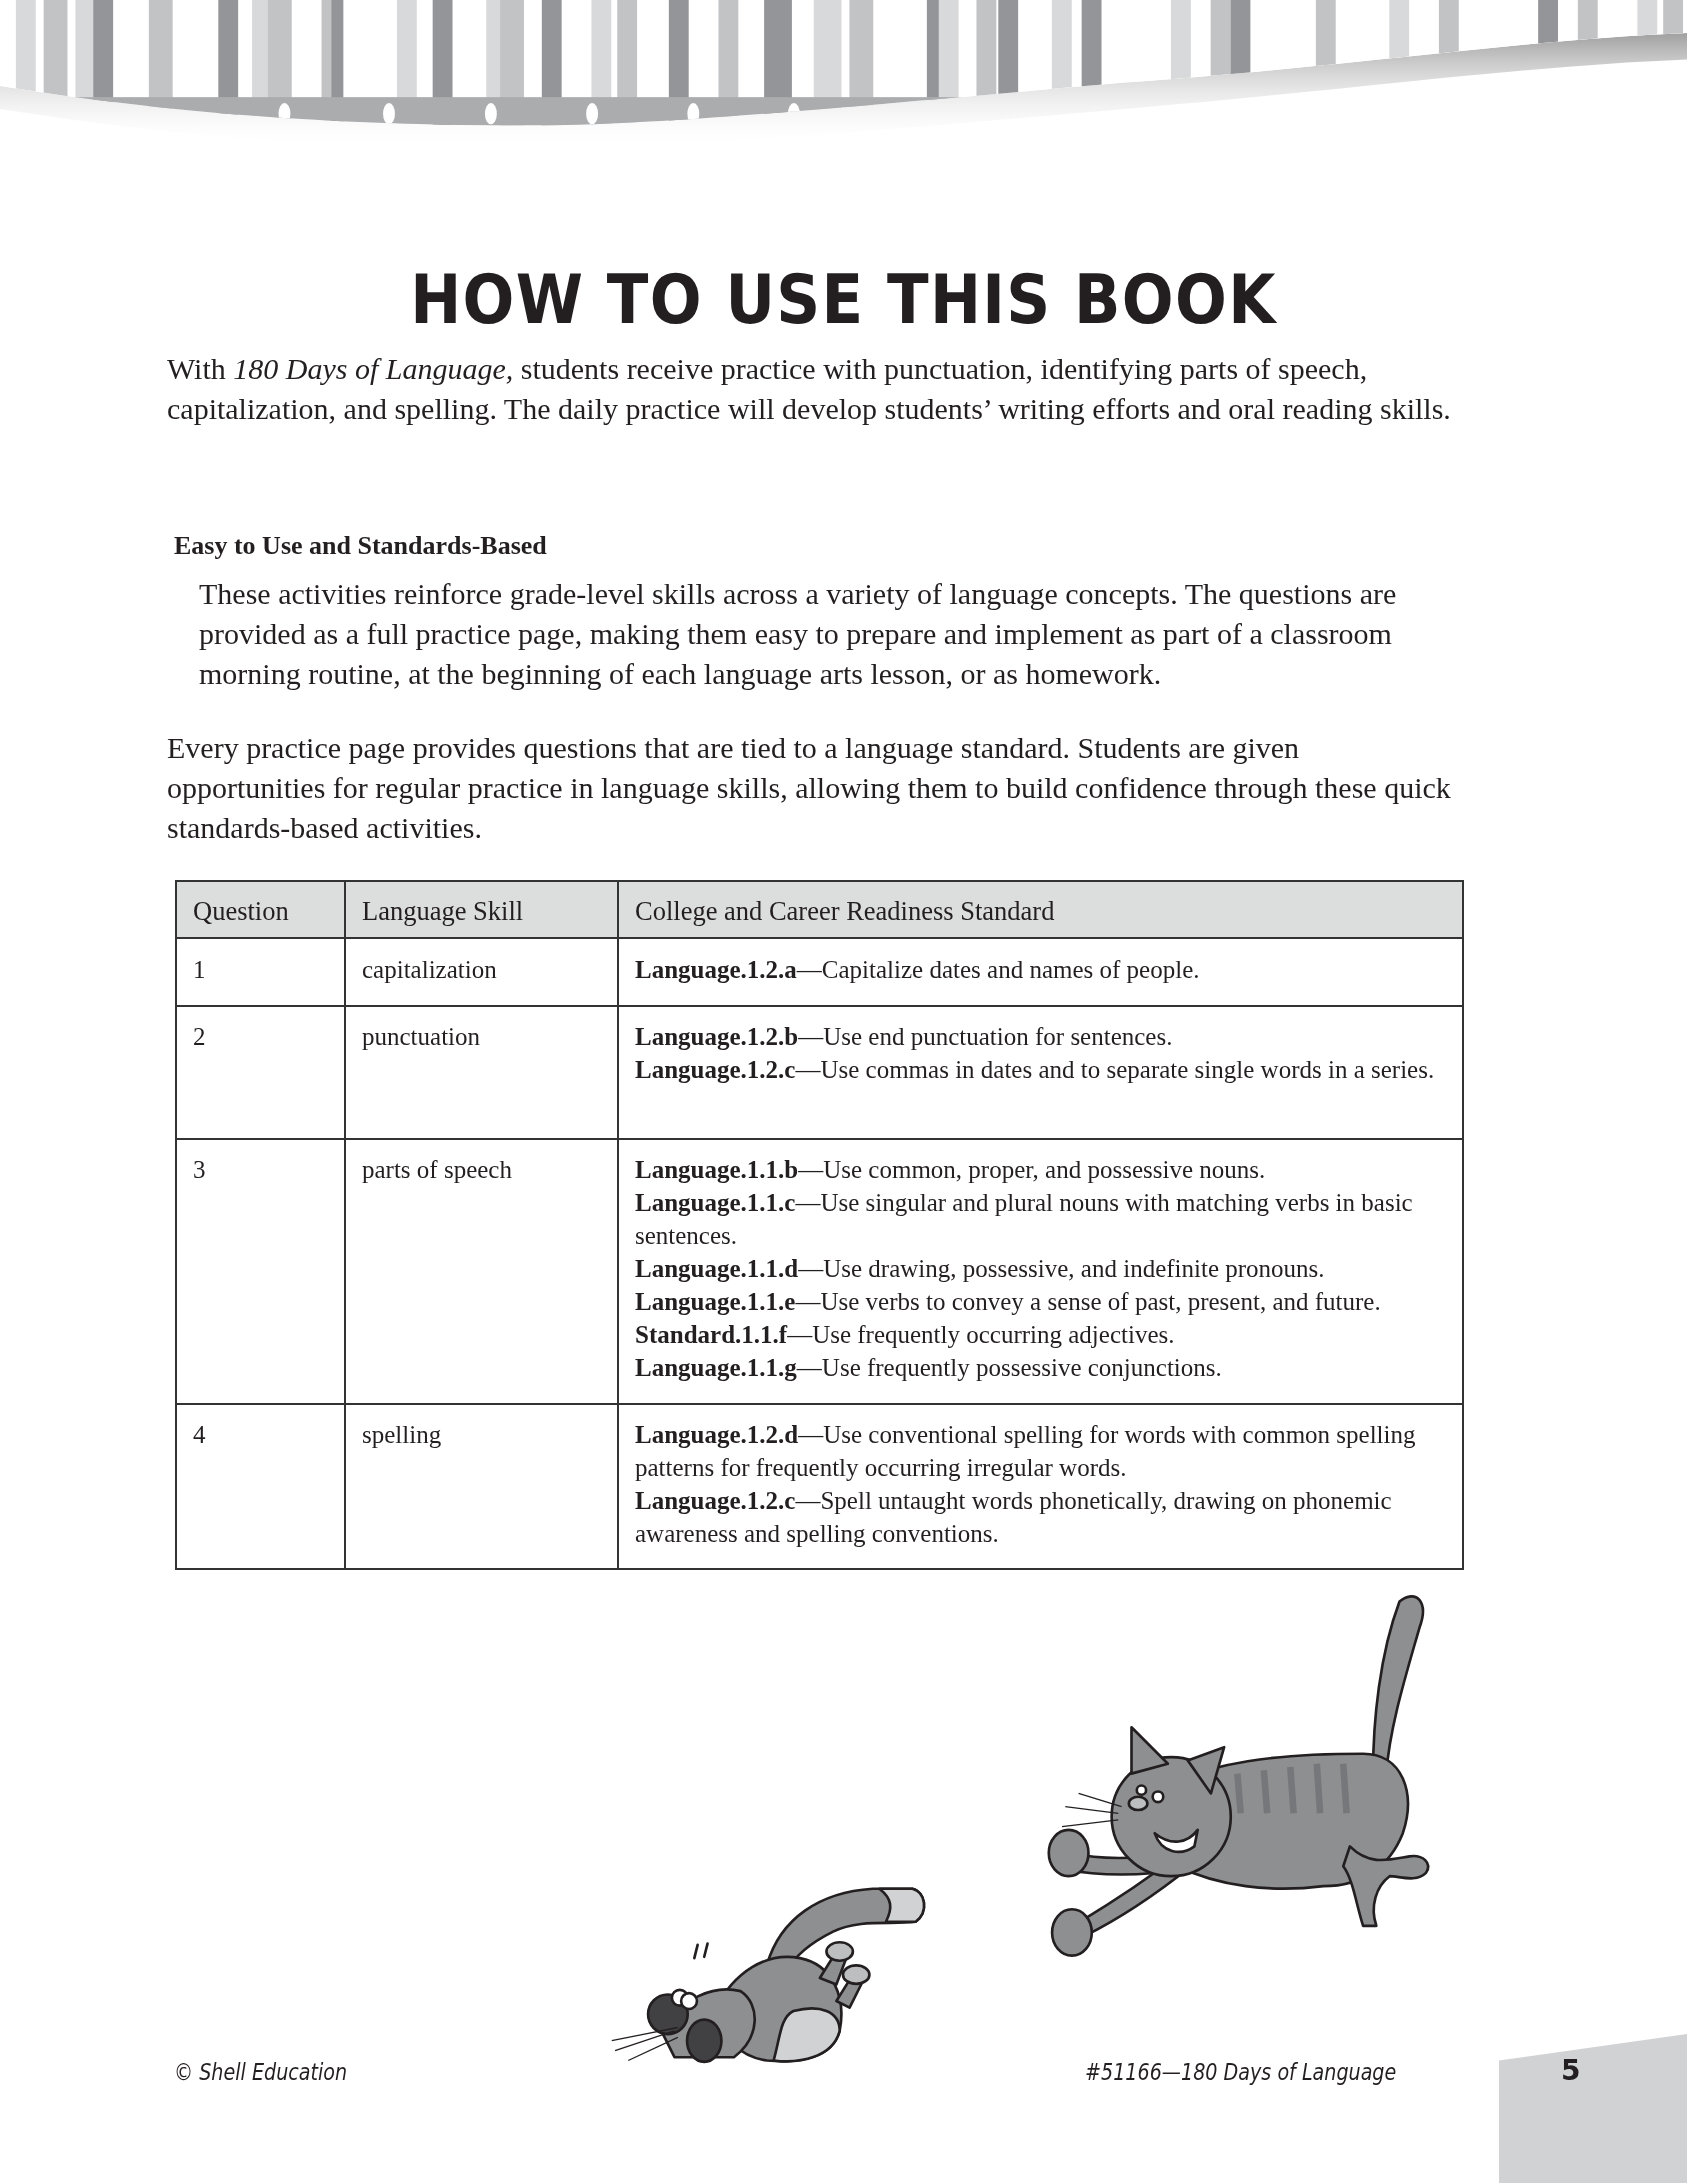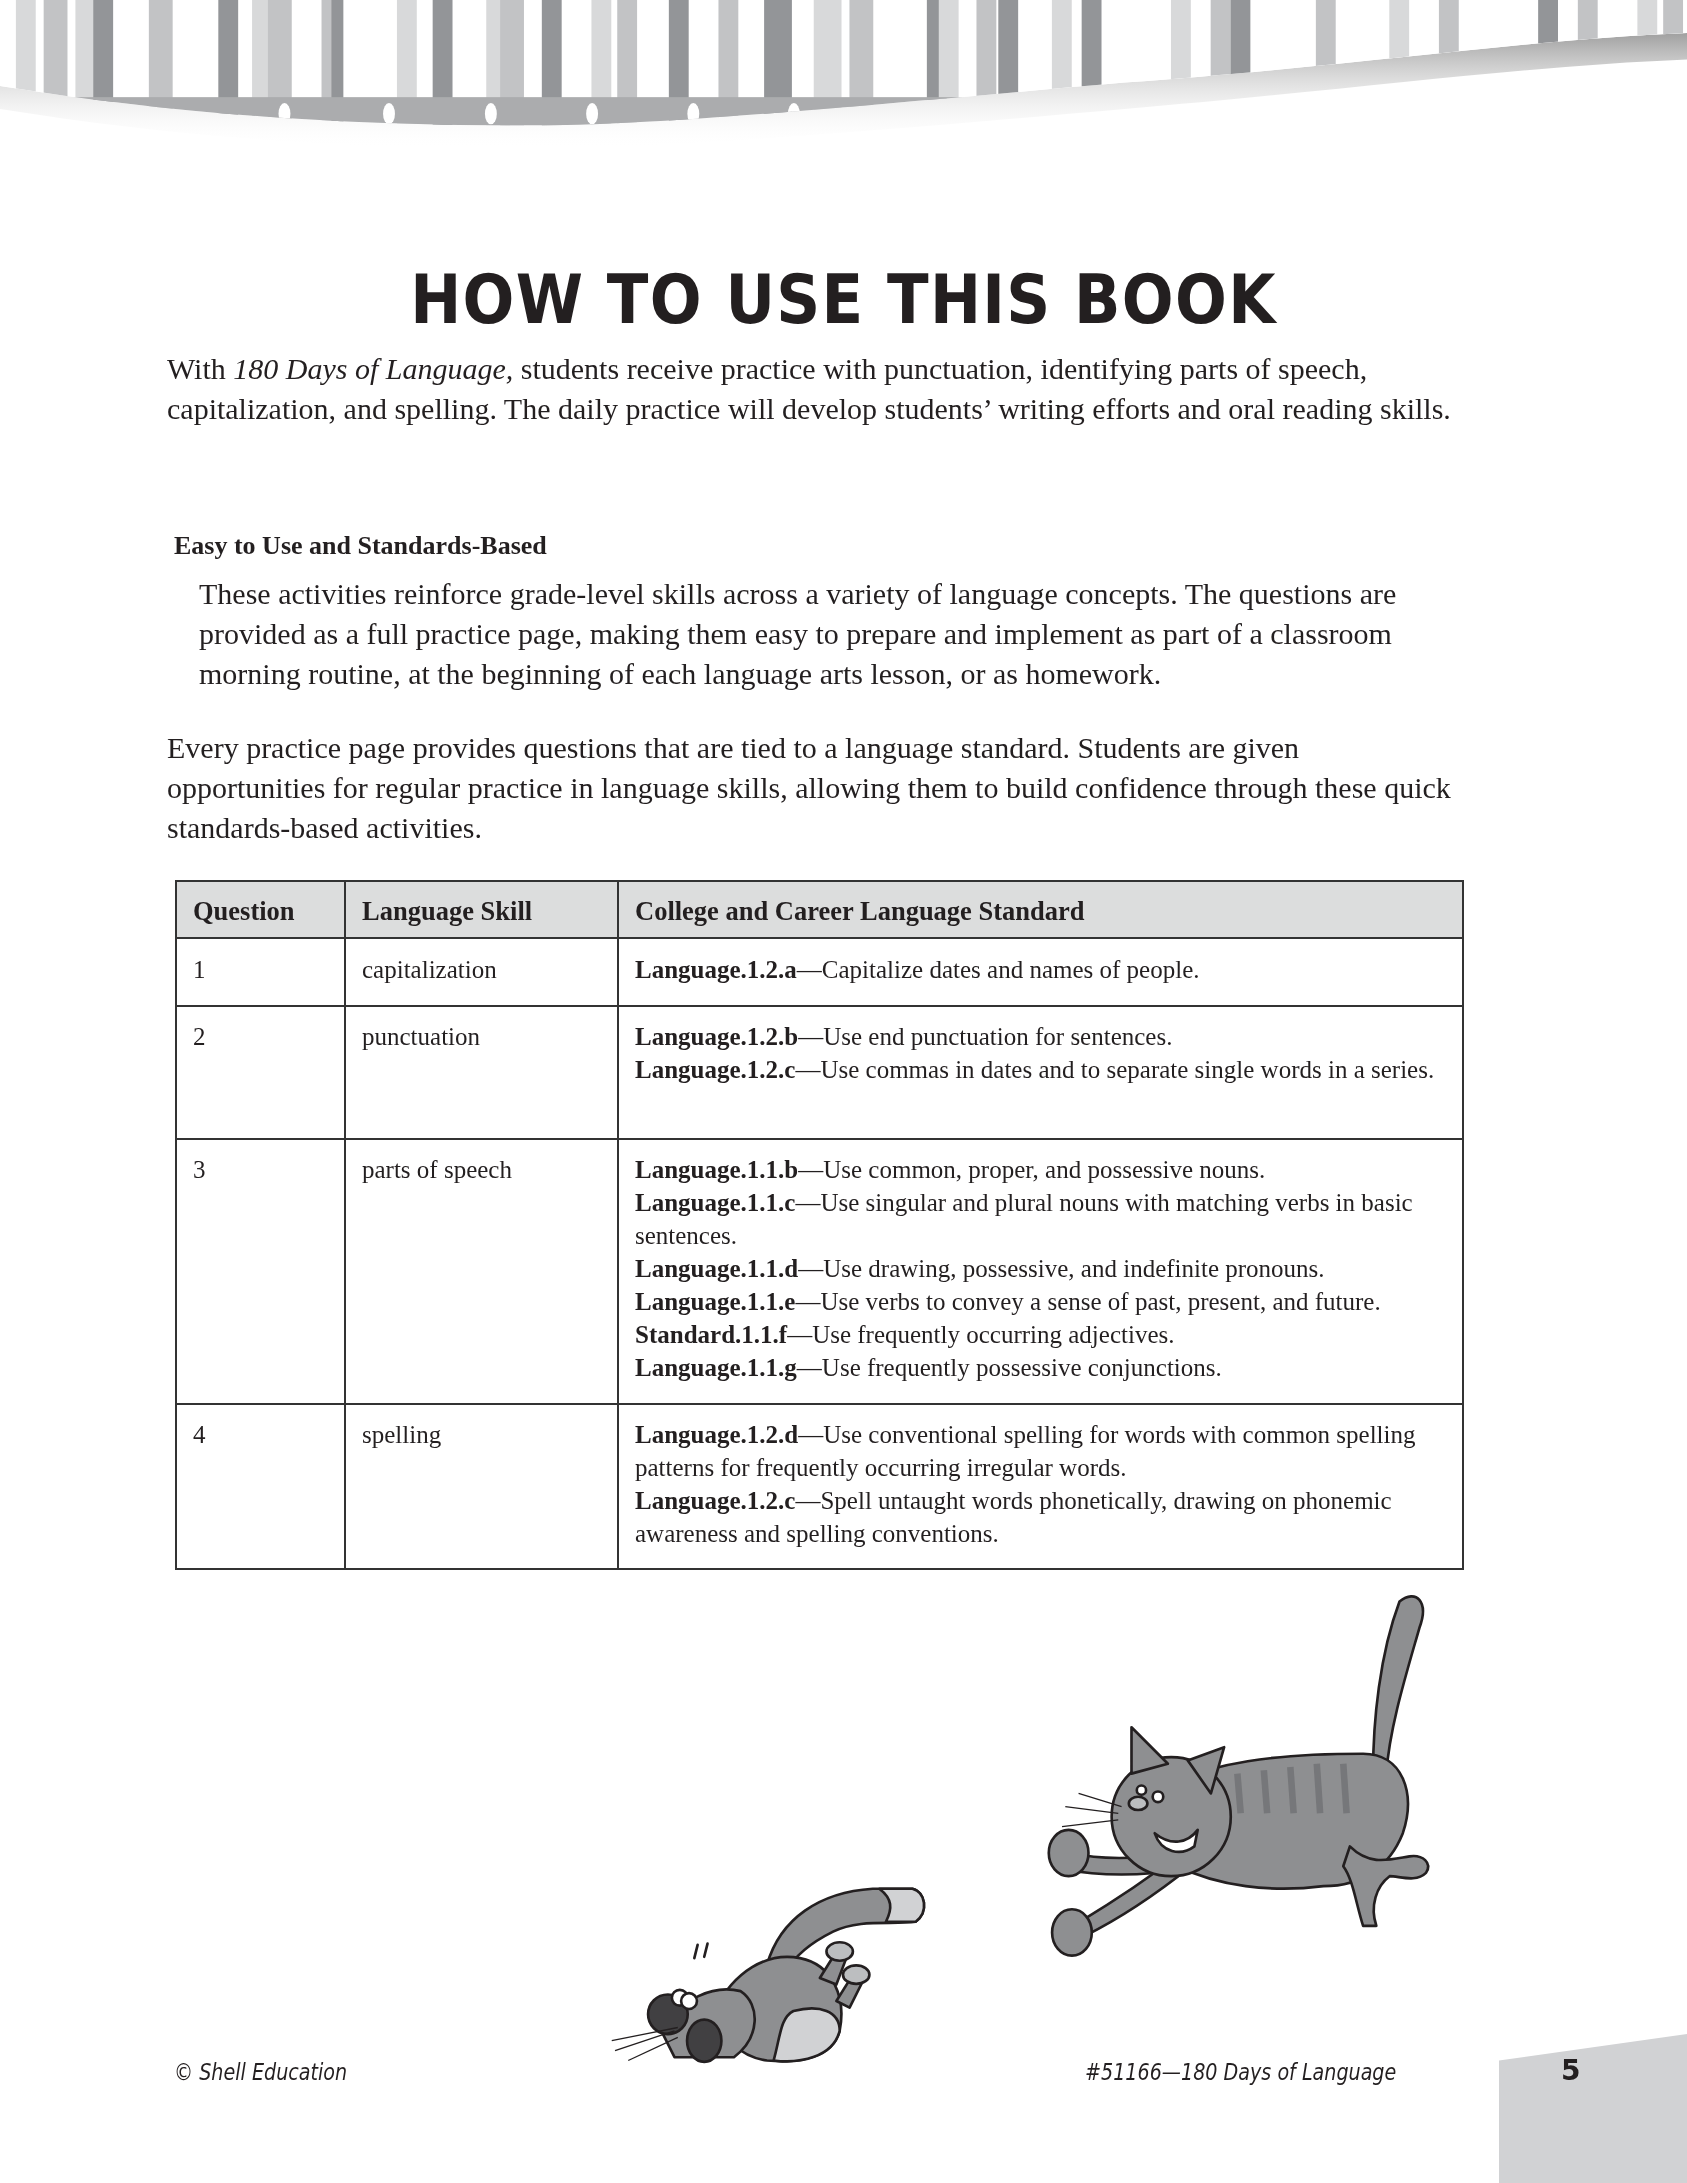--- a/index.html
+++ b/index.html
@@ -22,21 +22,21 @@
   .body-text em { font-style: italic; }
 
   table.standards {
     position: absolute; left: 175px; top: 880px; width: 1289px;
     border-collapse: collapse; font-size: 25px; line-height: 33px;
   }
   table.standards th, table.standards td {
     border: 2px solid #333333; vertical-align: top; text-align: left;
     padding: 12px 16px 18.5px 16px;
   }
-  table.standards th { background: #dcdddd; font-weight: bold; font-size: 26.5px; padding: 13.2px 16px 9.3px 16px; }
+  table.standards th { background: #dcdddd; font-weight: normal; font-size: 26.5px; padding: 13.2px 16px 9.3px 16px; }
   table.standards td { padding-top: 13.2px; }
   .col-q { width: 135px; }
   .col-skill { width: 239px; margin-top: 36px; }
   .std-line { display: block; }
   .std-code { font-weight: bold; }
 
   .row-1 td { height: 34px; }
   .row-2 td { height: 99px; }
   .row-3 td { height: 225px; }
   .row-4 td { height: 132px; }
@@ -140,21 +140,21 @@
 </div>
 <div class="body-text para2">
   <p>Every practice page provides questions that are tied to a language standard.  Students are given opportunities for regular practice in language skills, allowing them to build confidence through these quick standards-based activities.</p>
 </div>
 
 <table class="standards">
   <thead>
     <tr>
       <th class="col-q">Question</th>
       <th class="col-skill">Language Skill</th>
-      <th>College and Career Language Standard</th>
+      <th>College and Career Readiness Standard</th>
     </tr>
   </thead>
   <tbody id="table-body">
       <tr class="row-1">
         <td>1</td>
         <td>capitalization</td>
         <td>
           <span class="std-line"><span class="std-code">Language.1.2.a</span><span>—Capitalize dates and names of people.</span></span>
         </td>
       </tr>

